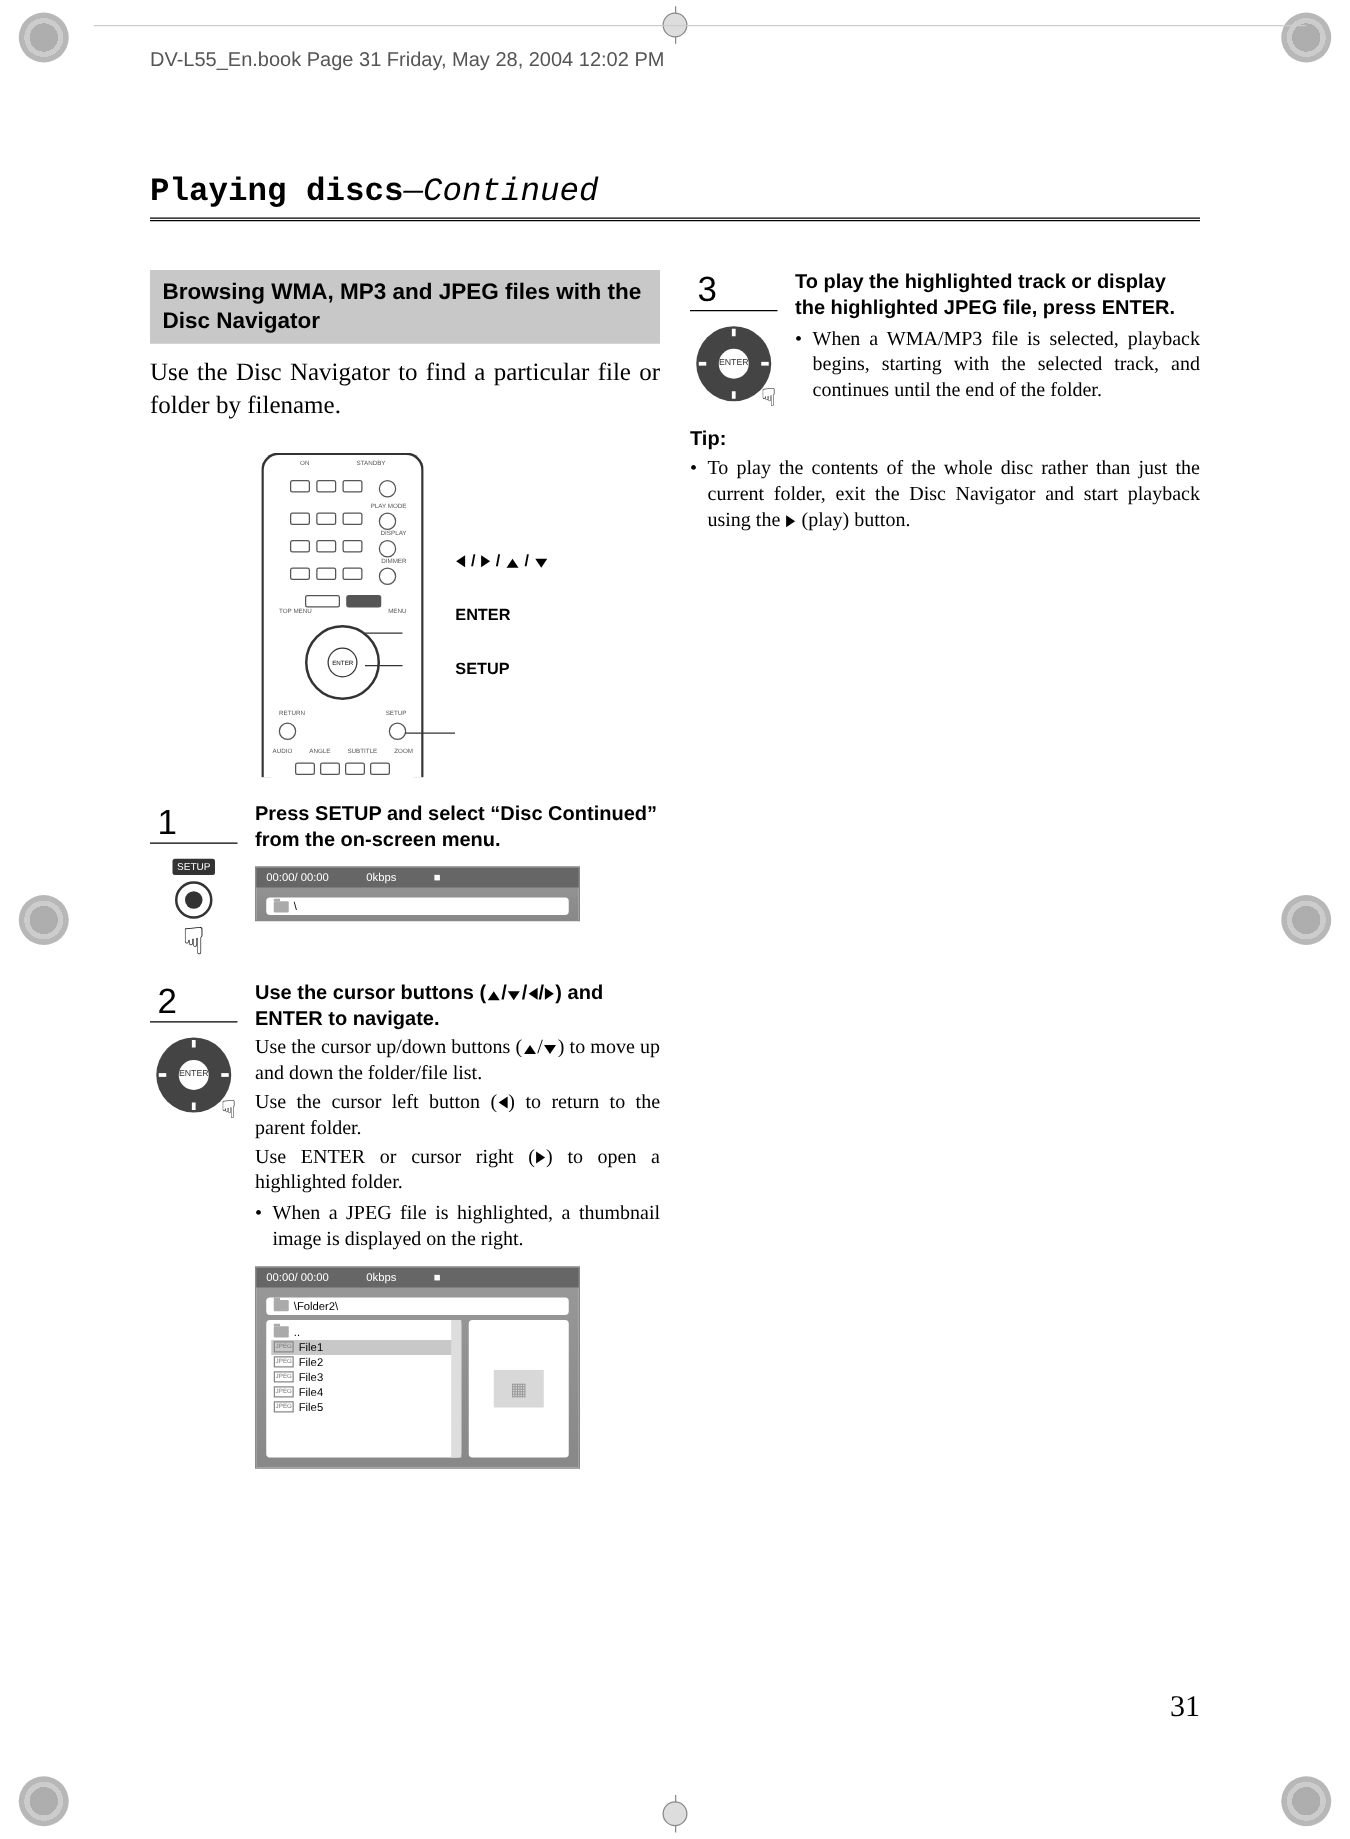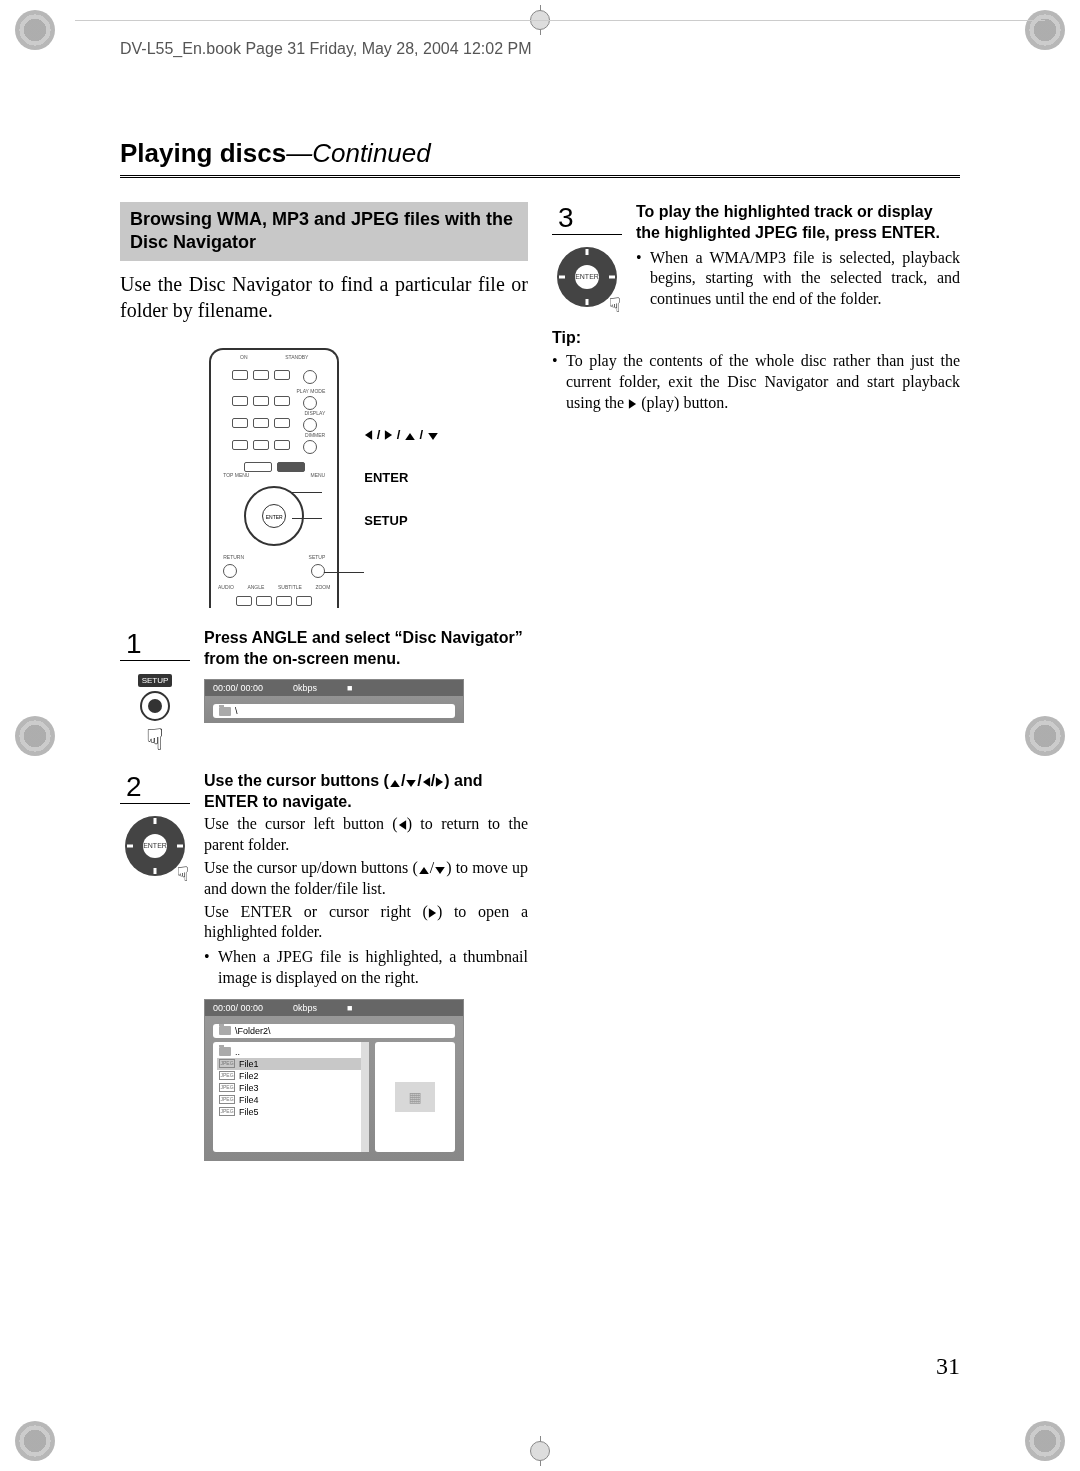--- a/index.html
+++ b/index.html
@@ -76,33 +76,33 @@
     .trim-line {
       position: absolute;
       left: 75px;
       top: 20px;
       width: 970px;
       height: 1px;
       background: #ccc;
     }
     
     .section-title {
-      font-family: Liberation Sans, sans-serif;
+      font-family: Liberation Mono, monospace;
       font-size: 26px;
       margin-top: 60px;
       padding-bottom: 6px;
       border-bottom: 3px double #000;
     }
     .section-title .bold { font-weight: bold; font-style: normal; }
     .section-title .ital { font-style: italic; font-weight: normal; }
     
     .columns {
       display: flex;
       gap: 24px;
-      margin-top: 24px;
+      margin-top: 39px;
     }
     .col { width: 50%; }
     
     .banner {
       background: #c8c8c8;
       font-family: Arial, Helvetica, sans-serif;
       font-weight: bold;
       font-size: 18px;
       padding: 6px 10px;
       line-height: 1.3;
@@ -495,21 +495,21 @@
           <div class="step-num">1</div>
           <div class="step-icon">
             <span class="setup-btn">SETUP</span>
             <div style="width:30px;height:30px;border:2px solid #333;border-radius:50%;margin:4px auto;position:relative;">
               <div style="position:absolute;width:14px;height:14px;border-radius:50%;background:#333;left:50%;top:50%;transform:translate(-50%,-50%);"></div>
             </div>
             <span class="hand">☟</span>
           </div>
         </div>
         <div class="step-right">
-          <div class="step-heading">Press ANGLE and select “Disc Navigator” from the on-screen menu.</div>
+          <div class="step-heading">Press SETUP and select “Disc Continued” from the on-screen menu.</div>
           <div class="screenshot">
             <div class="ss-status">
               <span>00:00/ 00:00</span>
               <span>0kbps</span>
               <span>■</span>
             </div>
             <div class="ss-path">
                 <span class="folder-glyph"></span>
                 <span>\</span>
               </div>
@@ -529,24 +529,24 @@
                 <div class="arrow-cut rgt"></div>
               <span class="hand-overlay">☟</span>
             </div>
           </div>
         </div>
         <div class="step-right">
           <div class="step-heading">
             <span>Use the cursor buttons (</span><span class="tri tri-up tri-sm"></span>/<span class="tri tri-down tri-sm"></span>/<span class="tri tri-left tri-sm"></span>/<span class="tri tri-right tri-sm"></span><span>) and ENTER to navigate.</span>
           </div>
           <div class="step-body">
+            <span>Use the cursor up/down buttons (</span><span class="tri tri-up tri-sm"></span>/<span class="tri tri-down tri-sm"></span><span>) to move up and down the folder/file list.</span>
+          </div>
+          <div class="step-body">
             <span>Use the cursor left button (</span><span class="tri tri-left tri-sm"></span><span>) to return to the parent folder.</span>
-          </div>
-          <div class="step-body">
-            <span>Use the cursor up/down buttons (</span><span class="tri tri-up tri-sm"></span>/<span class="tri tri-down tri-sm"></span><span>) to move up and down the folder/file list.</span>
           </div>
           <div class="step-body">
             <span>Use ENTER or cursor right (</span><span class="tri tri-right tri-sm"></span><span>) to open a highlighted folder.</span>
           </div>
           <ul class="bullet-list">
             <li>When a JPEG file is highlighted, a thumbnail image is displayed on the right.</li>
           </ul>
           <div class="screenshot">
             <div class="ss-status">
               <span>00:00/ 00:00</span>

